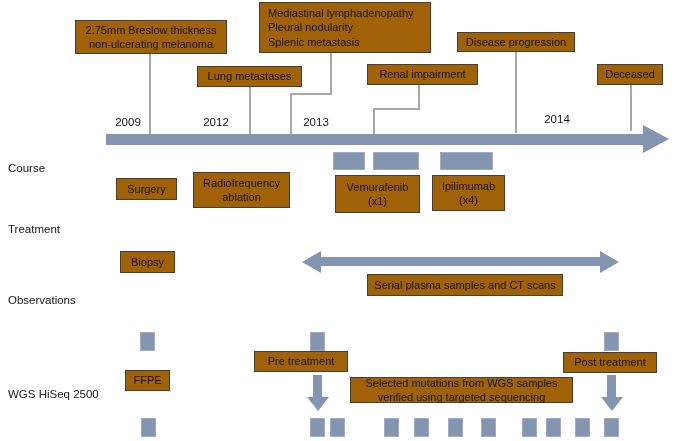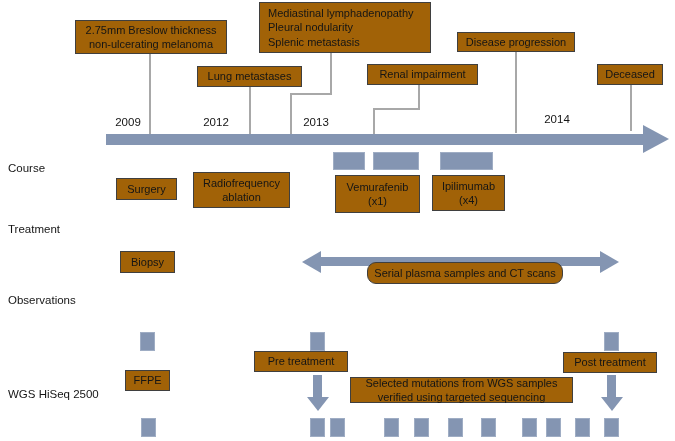--- a/index.html
+++ b/index.html
@@ -99,21 +99,21 @@
 ablation</div>
   <div class="box" style="left:335px;top:175px;width:85px;height:38px;">Vemurafenib
 (x1)</div>
   <div class="box" style="left:432px;top:175px;width:73px;height:36px;">Ipilimumab
 (x4)</div>
 
   <div class="box" style="left:120px;top:251px;width:55px;height:22px;">Biopsy</div>
   <div class="head-left" style="left:302px;top:250.5px;"></div>
   <div id="obs-shaft" class="accent-fill"></div>
   <div class="head-right" style="left:600px;top:250.5px;"></div>
-  <div class="box" style="left:367px;top:262px;width:196px;height:22px;border-radius:9px;">Serial plasma samples and CT scans</div>
+  <div class="box" style="left:367px;top:274px;width:196px;height:22px;">Serial plasma samples and CT scans</div>
 
   <div id="wgs-squares" class="sq-row">
       <div class="sq" style="left: 140px;"></div>
       <div class="sq" style="left: 310px;"></div>
       <div class="sq" style="left: 604px;"></div>
     </div>
 
   <div class="box" style="left:125px;top:370px;width:45px;height:21px;text-align:right;">FFPE</div>
   <div class="box" style="left:254px;top:351px;width:94px;height:21px;">Pre treatment</div>
   <div class="box" style="left:563px;top:352px;width:94px;height:21px;">Post treatment</div>

